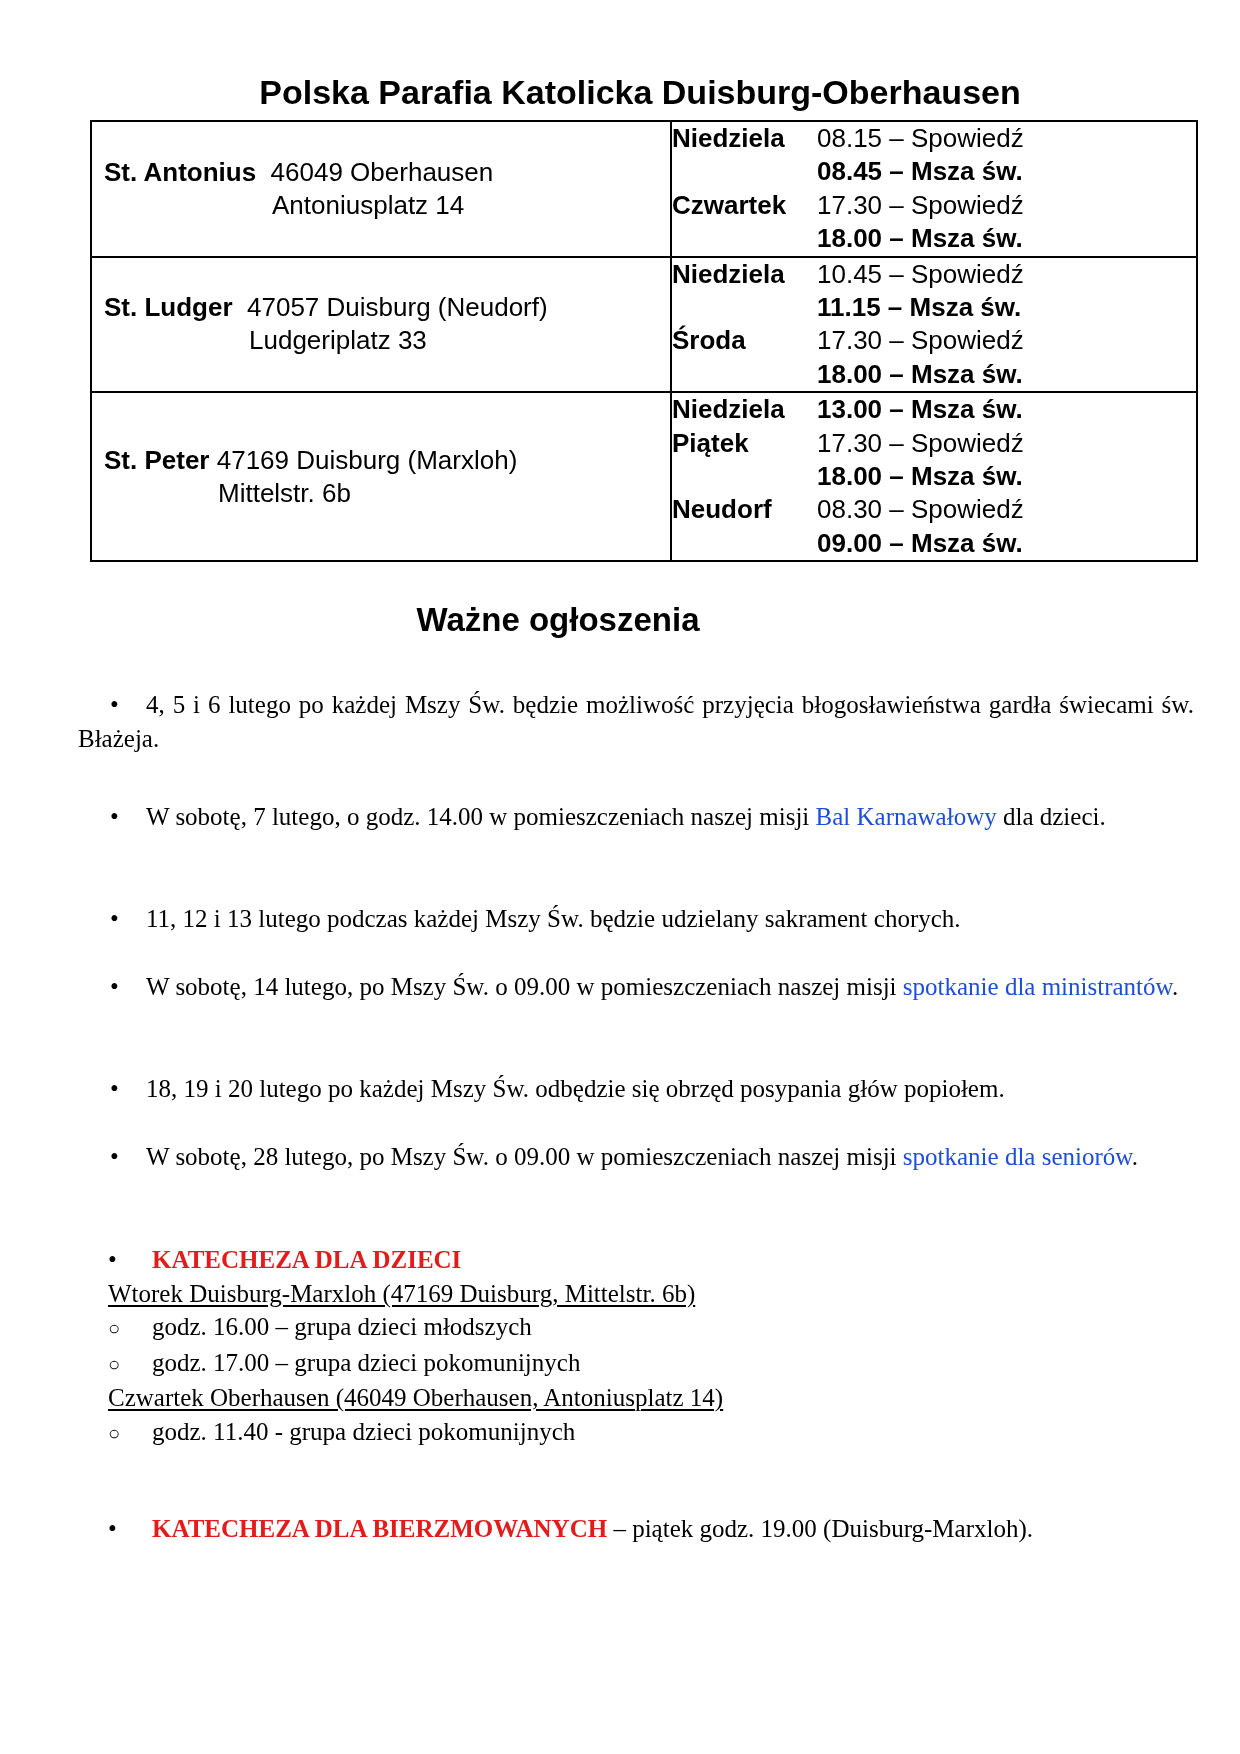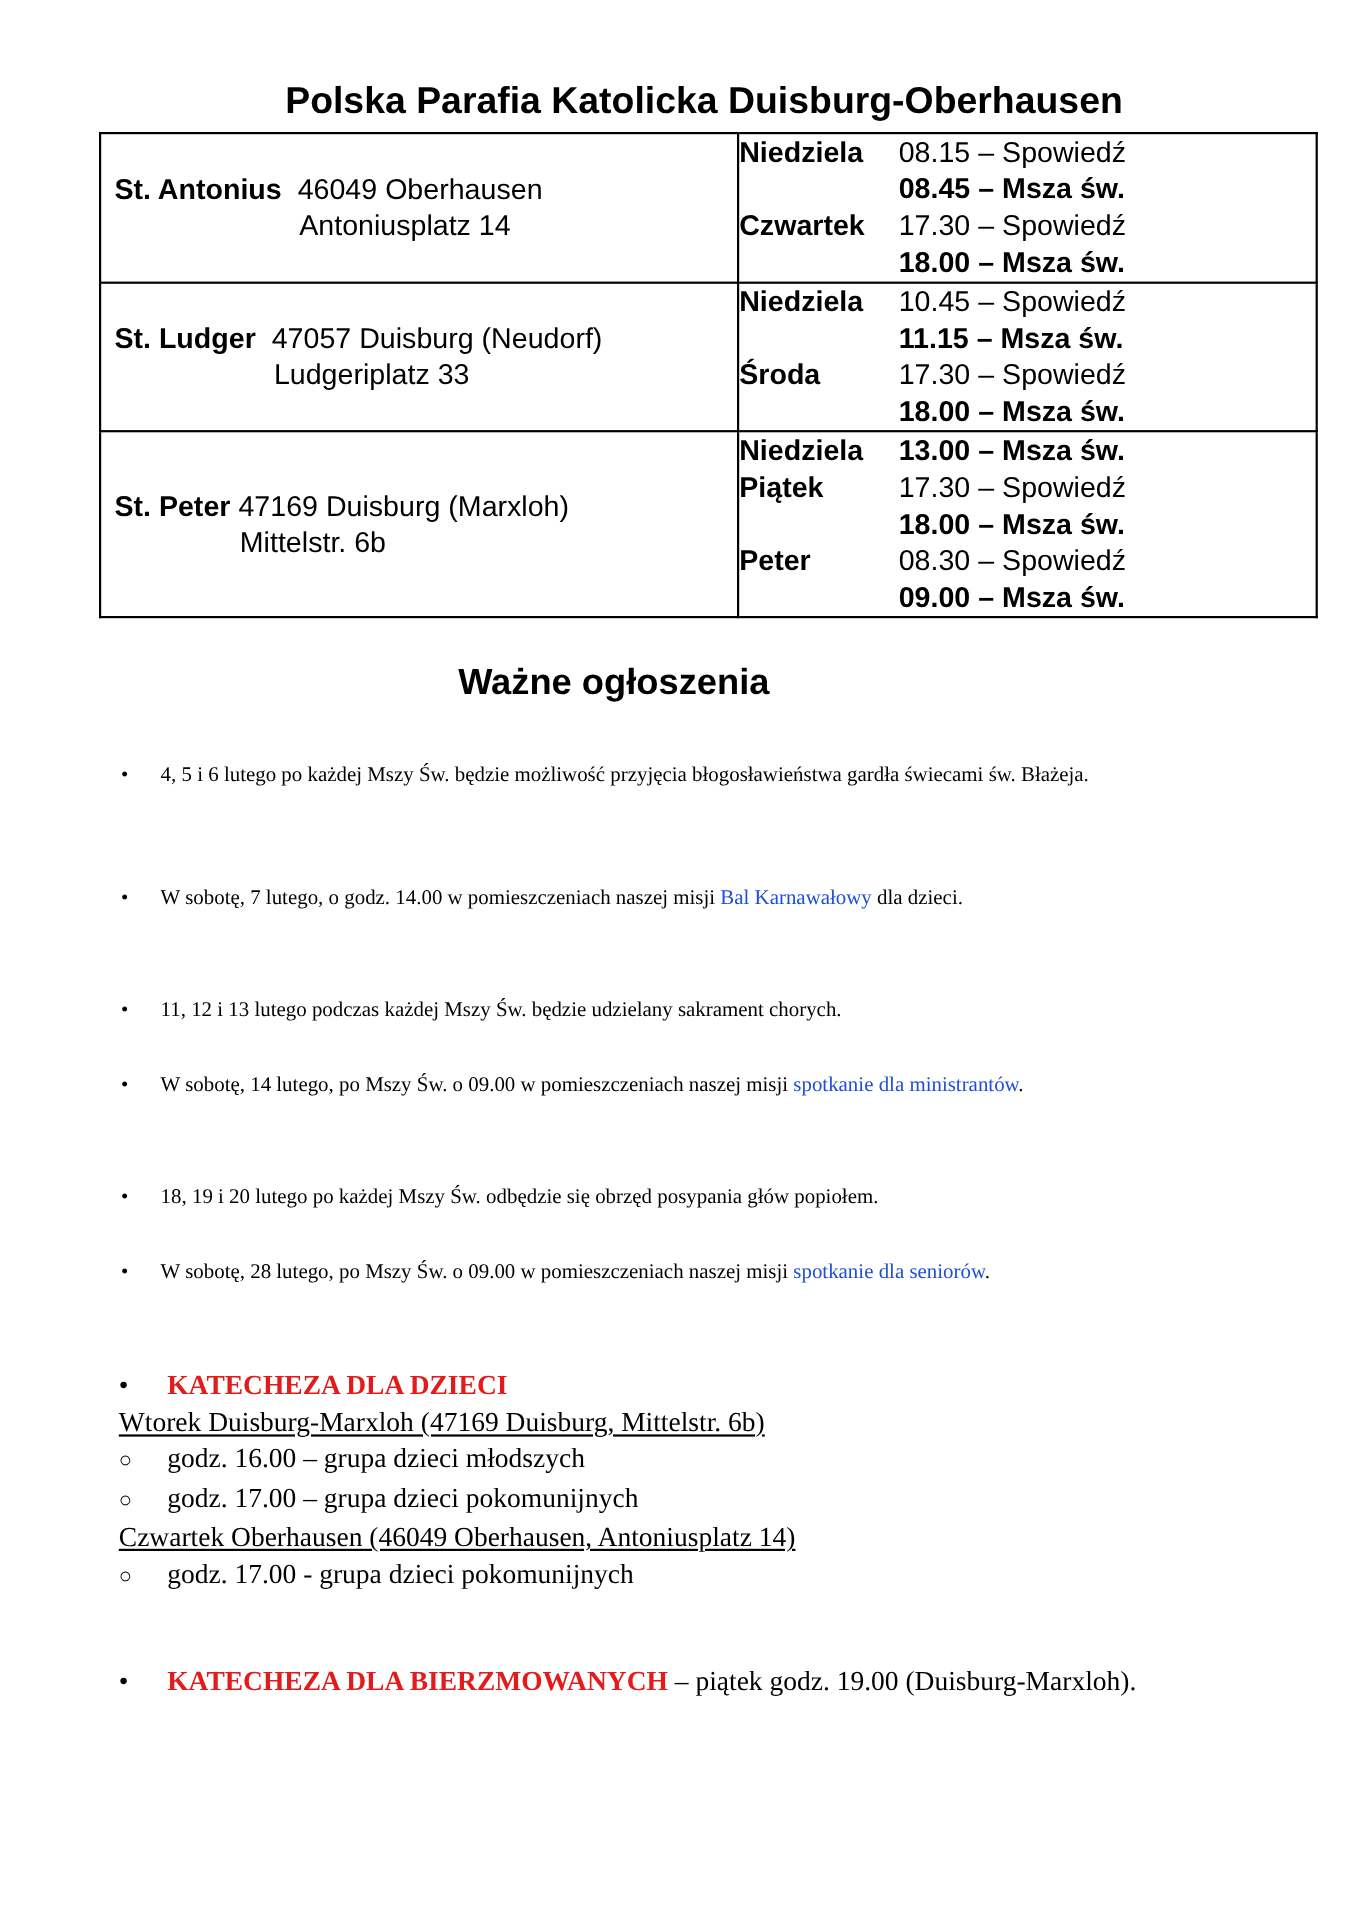--- a/index.html
+++ b/index.html
@@ -28,21 +28,21 @@
   .t-normal { font-weight: normal; }
   .t-bold { font-weight: bold; }
 
   .subtitle {
     position: absolute; left: 0; width: 1076px; top: 598px; text-align: center;
     font-family: "Liberation Sans", sans-serif; font-weight: bold; font-size: 33px; line-height: 44px;
   }
 
   .ann {
     position: absolute; left: 58px; width: 1116px;
-    font-family: "Liberation Serif", serif; font-size: 19px; line-height: 34px;
+    font-family: "Liberation Serif", serif; font-size: 25px; line-height: 34px;
     text-align: justify;
   }
   .ann .bullet { display: inline-block; width: 68px; text-indent: 32px; }
   .red { color: #1d4ed8; }
   .red-bold { color: #e31b1b; font-weight: bold; }
 
   .kat { position: absolute; left: 58px; width: 1120px; font-family: "Liberation Serif", serif; font-size: 25px; line-height: 33.5px; }
   .kat-head { padding-left: 30px; }
   .kat-head .bullet { display: inline-block; width: 44px; }
   .sub-head { padding-left: 30px; font-weight: normal; text-decoration: underline; text-decoration-thickness: 2px; text-underline-offset: 3px; }
@@ -118,21 +118,21 @@
             </div>
         <div class="time-row">
               <span class="day">Piątek</span>
               <span class="t-normal">17.30 – Spowiedź</span>
             </div>
         <div class="time-row">
               <span class="day"></span>
               <span class="t-bold">18.00 – Msza św.</span>
             </div>
         <div class="time-row">
-              <span class="day">Peter</span>
+              <span class="day">Neudorf</span>
               <span class="t-normal">08.30 – Spowiedź</span>
             </div>
         <div class="time-row">
               <span class="day"></span>
               <span class="t-bold">09.00 – Msza św.</span>
             </div>
       </td>
     </tr>
   </tbody>
     </table>
@@ -162,20 +162,20 @@
   <div class="ann" style="top:1140px">
     <span class="bullet">•</span><span>W sobotę, 28 lutego, po Mszy Św. o 09.00 w pomieszczeniach naszej misji </span><span class="red">spotkanie dla seniorów</span><span>.</span>
   </div>
 
   <div class="kat" style="top:1243px">
     <div class="kat-head"><span class="bullet">•</span><span class="red-bold">KATECHEZA DLA DZIECI</span></div>
     <div class="sub-head">Wtorek Duisburg-Marxloh (47169 Duisburg, Mittelstr. 6b)</div>
     <div class="item"><span class="circle">○</span><span>godz. 16.00 – grupa dzieci młodszych</span></div>
     <div class="item"><span class="circle">○</span><span>godz. 17.00 – grupa dzieci pokomunijnych</span></div>
     <div class="sub-head">Czwartek Oberhausen (46049 Oberhausen, Antoniusplatz 14)</div>
-    <div class="item"><span class="circle">○</span><span>godz. 17.00 - grupa dzieci pokomunijnych</span></div>
+    <div class="item"><span class="circle">○</span><span>godz. 11.40 - grupa dzieci pokomunijnych</span></div>
   </div>
 
   <div class="kat" style="top:1512px">
     <div class="kat-head"><span class="bullet">•</span><span class="red-bold">KATECHEZA DLA BIERZMOWANYCH</span><span> – piątek godz. 19.00 (Duisburg-Marxloh).</span></div>
   </div>
 
 </div>
 
 </body></html>

